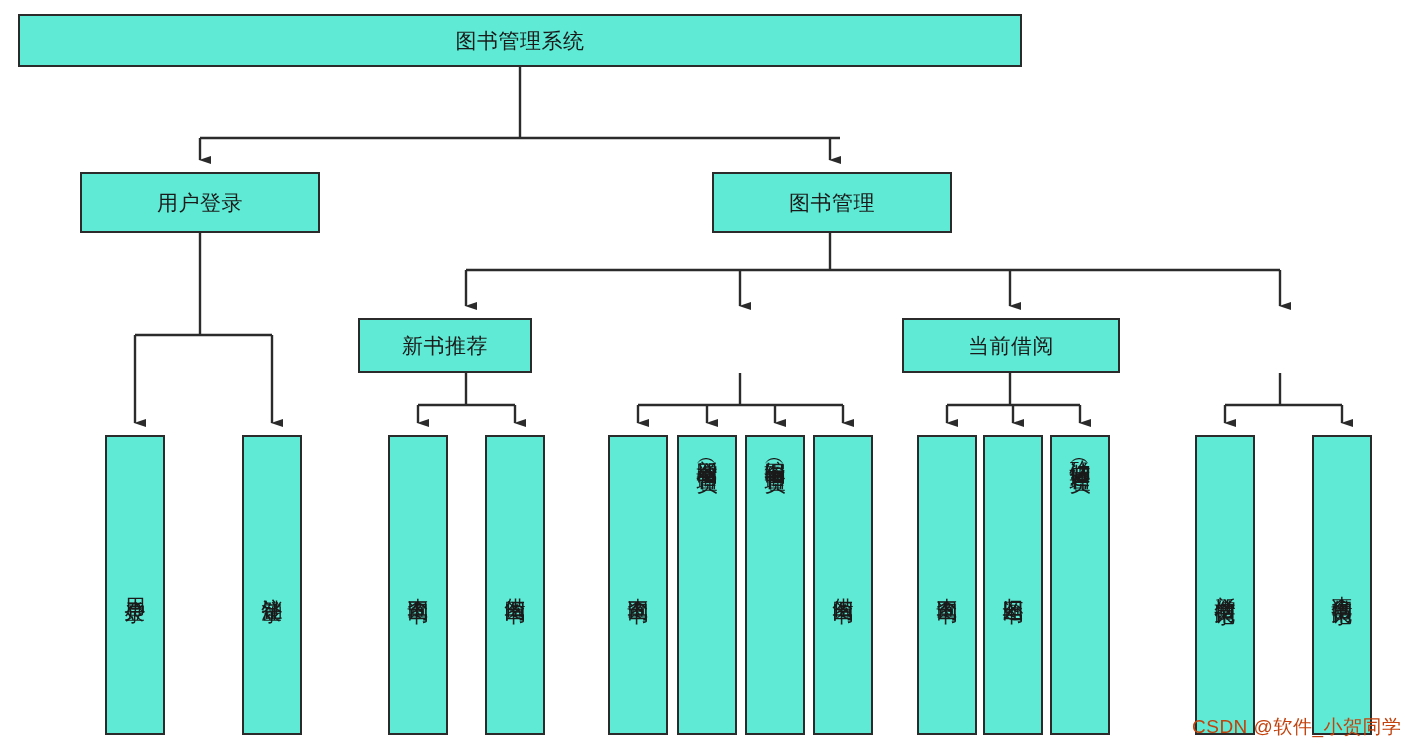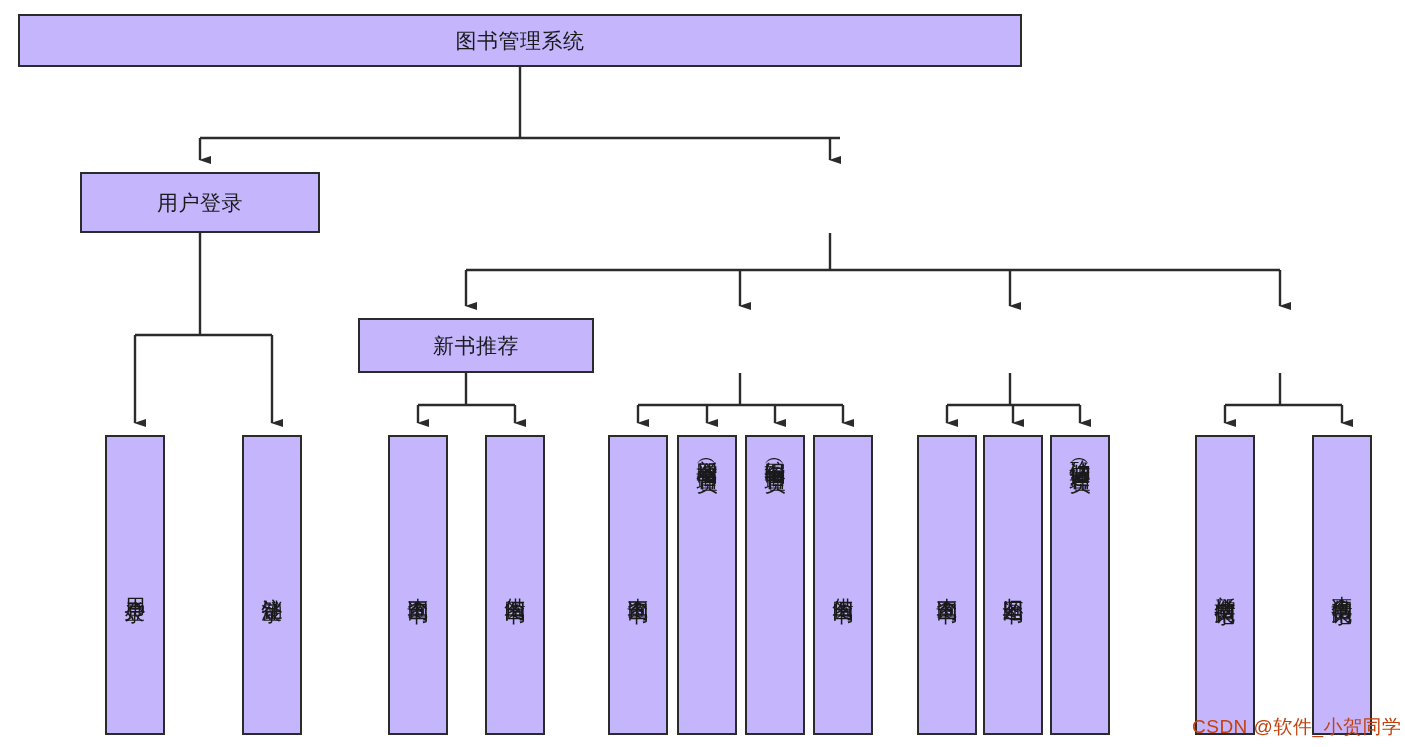--- a/index.html
+++ b/index.html
@@ -21,21 +21,21 @@
     position: absolute;
     left: 0;
     top: 0;
     width: 1405px;
     height: 747px;
     pointer-events: none;
   }
   .node {
     position: absolute;
     box-sizing: border-box;
-    background: #c4b5fd;
+    background: #5eead4;
     border: 2px solid #2b2b2b;
     display: flex;
     align-items: center;
     justify-content: center;
     color: #1a1a1a;
   }
   .node.horiz {
     font-size: 21px;
     letter-spacing: 0.5px;
   }
@@ -117,23 +117,29 @@
     </g>
   </svg>
 
   <div class="node horiz" style="left:18px; top:14px; width:1004px; height:53px;">
     <span>图书管理系统</span>
   </div>
 
   <div class="node horiz" style="left:80px; top:172px; width:240px; height:61px;">
     <span>用户登录</span>
   </div>
+  <div class="node horiz" style="left:712px; top:172px; width:240px; height:61px;">
+    <span>图书管理</span>
+  </div>
 
-  <div class="node horiz" style="left:358px; top:318px; width:236px; height:55px;">
+  <div class="node horiz" style="left:358px; top:318px; width:174px; height:55px;">
     <span>新书推荐</span>
+  </div>
+  <div class="node horiz" style="left:902px; top:318px; width:218px; height:55px;">
+    <span>当前借阅</span>
   </div>
 
   <div class="node vert" style="left:105px; top:435px; width:60px; height:300px;">
     <span>用户登录</span>
   </div>
   <div class="node vert" style="left:242px; top:435px; width:60px; height:300px;">
     <span>注销登录</span>
   </div>
 
   <div class="node vert" style="left:388px; top:435px; width:60px; height:300px;">

